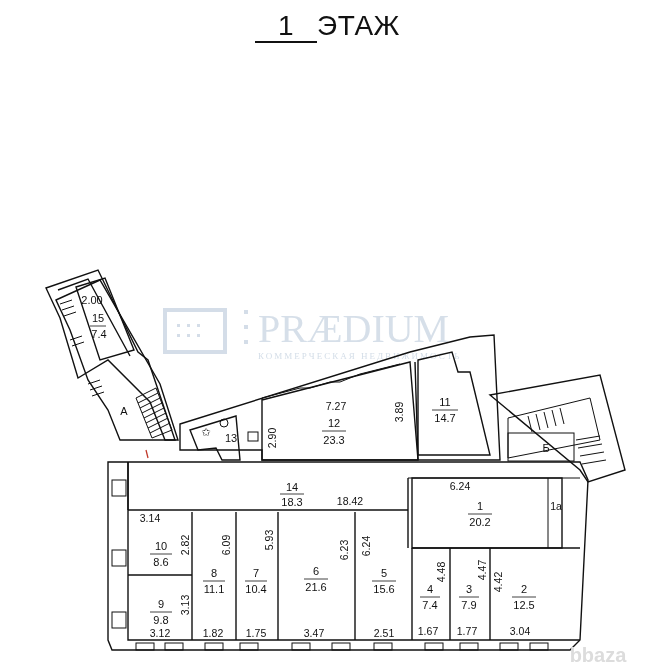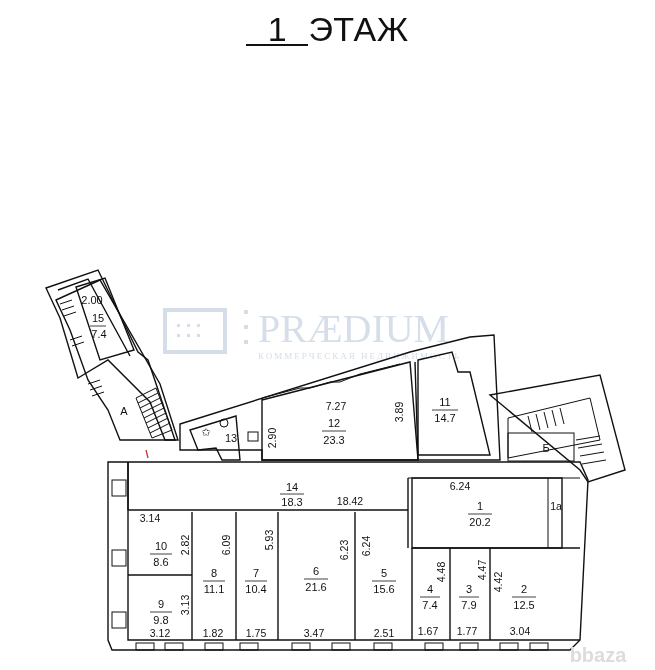--- a/index.html
+++ b/index.html
@@ -1,19 +1,19 @@
 <!DOCTYPE html>
 <html><head>
 <meta charset="utf-8">
 <style>
   html, body { margin: 0; padding: 0; background: #ffffff; }
   body { width: 655px; height: 670px; position: relative; overflow: hidden;
          font-family: "Liberation Sans", "DejaVu Sans", sans-serif; }
   .title { position: absolute; top: 10px; left: 0; width: 655px; text-align: center;
-           font-size: 34px; color: #111; letter-spacing: 0.5px; }
+           font-size: 28px; color: #111; letter-spacing: 0.5px; }
   .title .num { display: inline-block; border-bottom: 2px solid #111; width: 62px;
                 text-align: center; line-height: 30px; }
   svg { position: absolute; left: 0; top: 0; }
   .wall { fill: none; stroke: #111; stroke-width: 1.4; }
   .thin { fill: none; stroke: #111; stroke-width: 1; }
   .lbl { font-family: "Liberation Sans", sans-serif; font-size: 11px; fill: #111; text-anchor: middle; }
   .dim { font-family: "Liberation Sans", sans-serif; font-size: 10.5px; fill: #111; text-anchor: middle; }
   .wm { font-family: "Liberation Serif", serif; font-size: 40px; fill: #c9d5e2; opacity: 0.75; }
   .wm-sub { font-family: "Liberation Serif", serif; font-size: 9px; fill: #c9d5e2; letter-spacing: 2px; opacity: 0.8; }
   .wm2 { font-family: "Liberation Sans", sans-serif; font-size: 20px; fill: #dcdcdc; font-weight: bold; }

